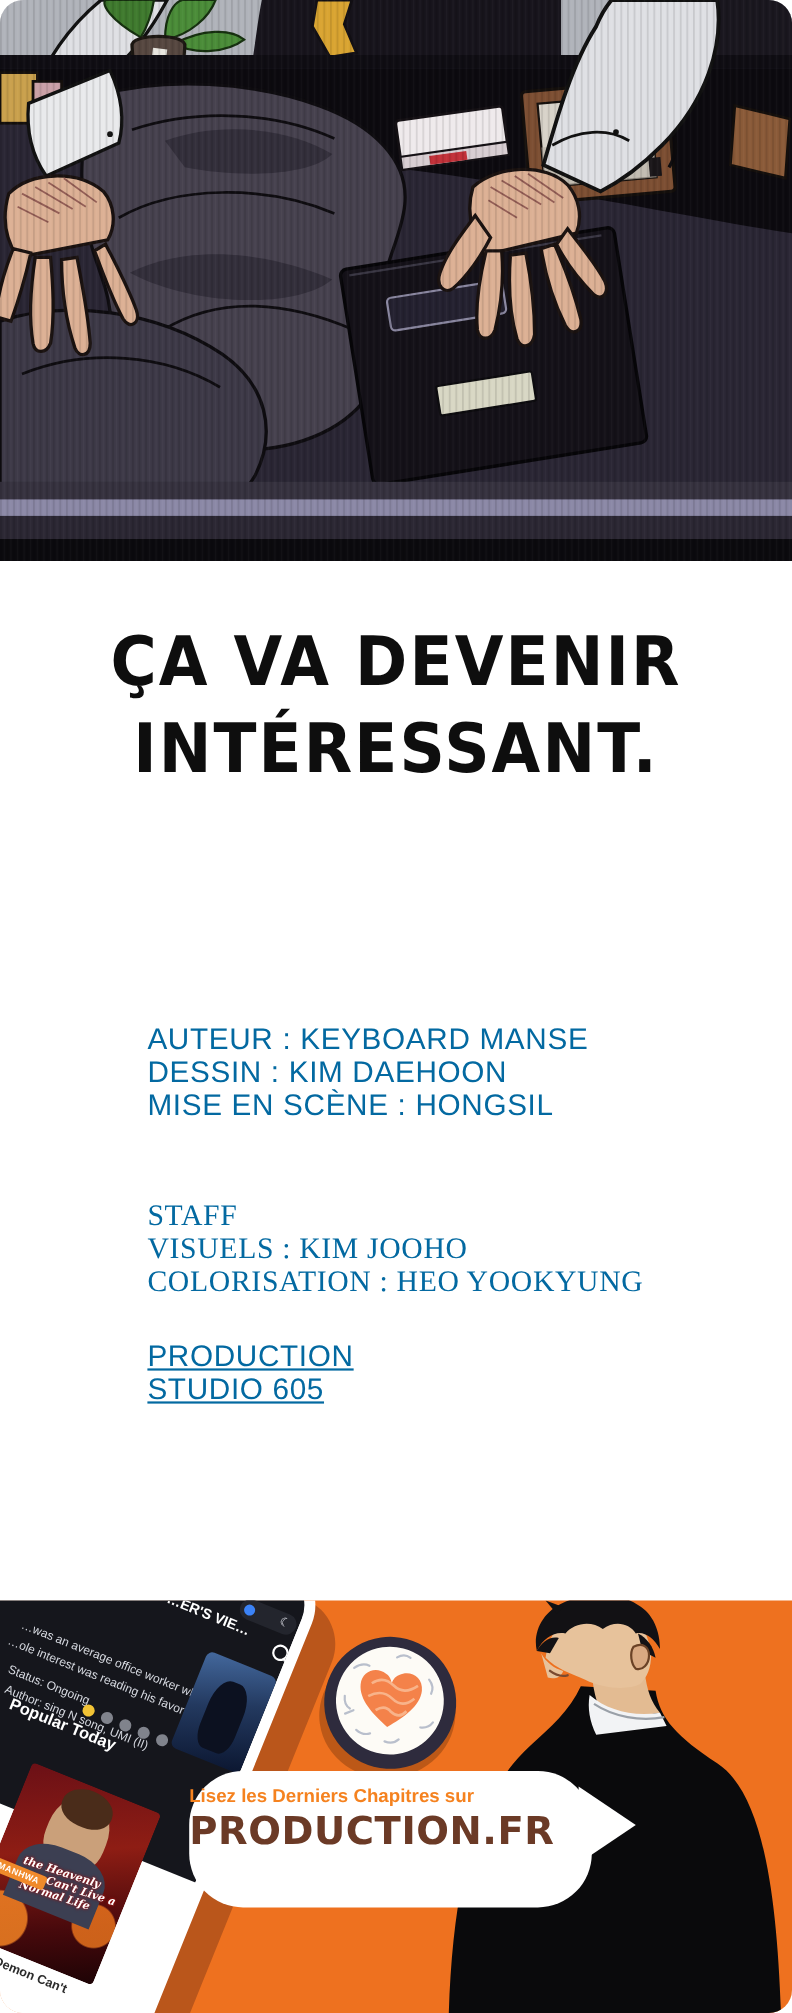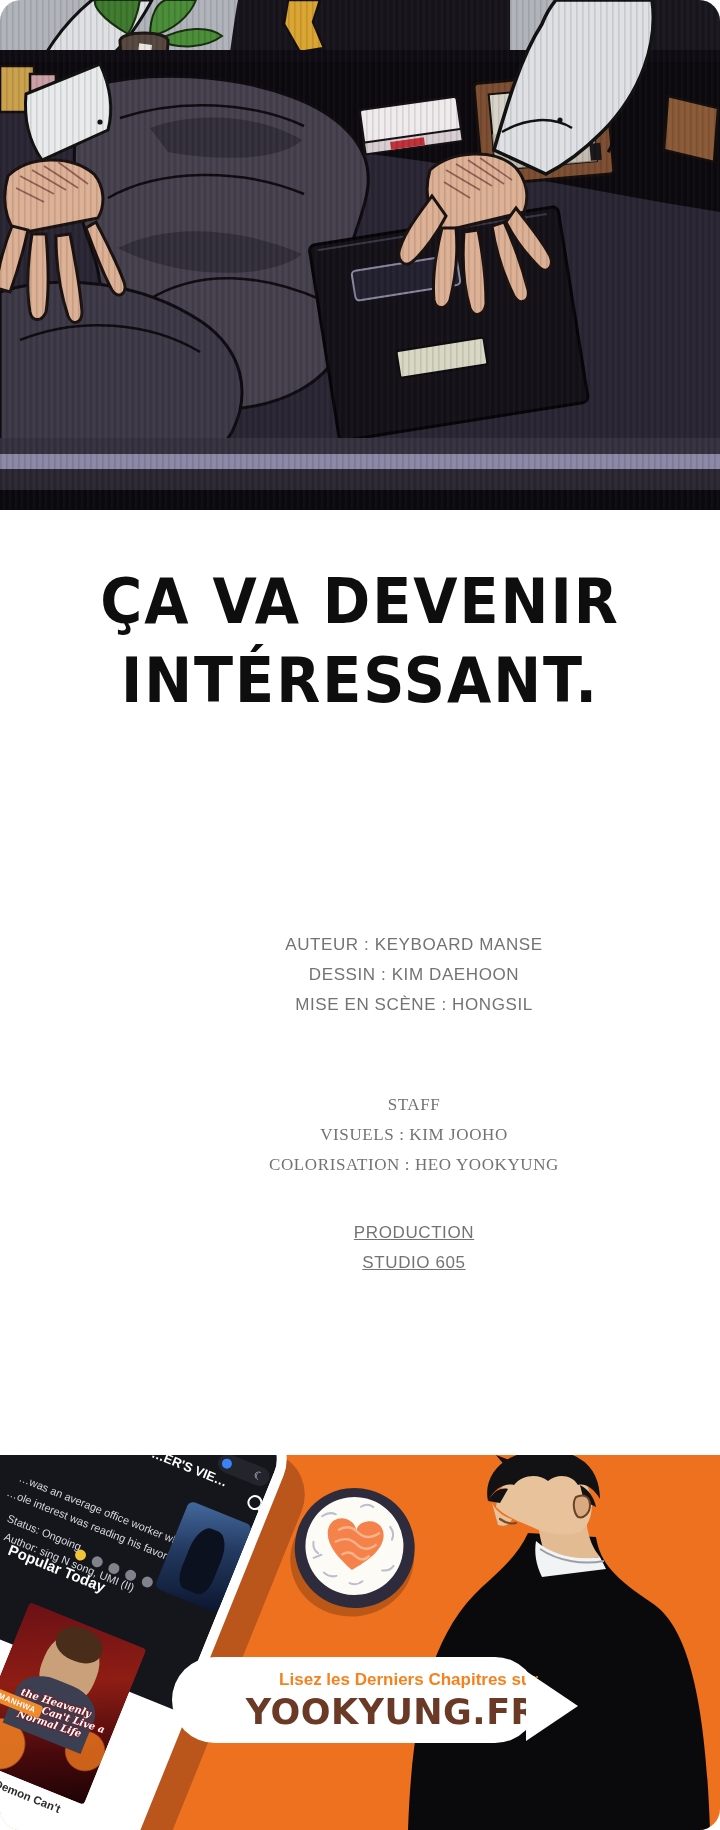--- a/index.html
+++ b/index.html
@@ -10,23 +10,23 @@
   .panel{position:absolute;left:0;top:0;width:720px;height:510px;}
   .panel svg{display:block;}
 
   
   .big-title{position:absolute;left:0;top:566px;width:720px;text-align:center;
              font-family:"DejaVu Sans",sans-serif;font-weight:800;
              font-size:59px;line-height:75px;letter-spacing:2px;color:#0e0e0e;
              transform:scale(.97,1.05);}
 
   
-  .credits{position:absolute;right:26px;width:560px;text-align:center;
-           font-family:"Liberation Sans",sans-serif;color:#737373;
-           font-size:17px;line-height:30px;letter-spacing:.6px;}
+  .credits{position:absolute;right:26px;width:560px;text-align:left;
+           font-family:"Liberation Sans",sans-serif;color:#0369a1;
+           font-size:27px;line-height:30px;letter-spacing:.6px;}
   .credits div{white-space:nowrap;}
   .cred-1{top:930px;}  .cred-2{top:1090px;font-family:Liberation Serif, serif;}  .cred-3{top:1218px;text-decoration:underline;}
   .credits{position:absolute;}
 
   
   .banner{position:absolute;left:0;top:1455px;width:720px;height:375px;
           background:var(--banner-orange,#EE711F);overflow:hidden;}
 
   
   .phone{position:absolute;left:-40px;top:-20px;width:340px;height:900px;
@@ -84,22 +84,22 @@
            white-space:nowrap;margin-left:-28px;}
   .hv-rate{margin-top:4px;margin-left:-28px;font-size:11px;color:#9aa0a6;}
 
   
   .sushi{position:absolute;left:275px;top:15px;}
 
   
   .chara{position:absolute;left:400px;top:-10px;}
 
   
-  .pill{position:absolute;left:172px;top:155px;width:366px;height:86px;background:#fff;
-        border-radius:49px;text-align:right;margin-top:47px;}
+  .pill{position:absolute;left:172px;top:155px;width:366px;height:124px;background:#fff;
+        border-radius:49px;text-align:left;}
   .pill:after{content:"";position:absolute;right:-40px;top:14px;width:0;height:0;
         border-top:35px solid transparent;border-bottom:35px solid transparent;
         border-left:52px solid #fff;}
   .pill-l1{margin-top:13px;font-size:17px;font-weight:bold;color:var(--pill-text-orange,#F5821F);}
   .pill-l2{margin-top:2px;font-family:"DejaVu Sans",sans-serif;font-size:35px;font-weight:800;
            letter-spacing:.5px;color:var(--brand-brown,#6B3A26);}
 </style>
 </head>
 <body>
 
@@ -328,17 +328,17 @@
       <path d="M88,56 C92,48 100,42 108,44 L100,58 Z" fill="#121114"></path>
       <path d="M180,40 C188,44 194,52 196,62 L184,56 Z" fill="#121114"></path>
       <path d="M106,22 L96,10 L112,16 Z" fill="#121114"></path>
       <path d="M150,8 L146,-4 L160,6 Z" fill="#121114"></path>
 
       <path d="M176,52 C184,48 190,52 190,60 C190,68 184,74 178,72 C174,68 172,58 176,52 Z" fill="#d9a982" stroke="#6b4226" stroke-width="2"></path>
     </svg>
 
     <div class="pill">
       <div class="pill-l1">Lisez les Derniers Chapitres sur</div>
-      <div class="pill-l2">YOOKYUNG.FR</div>
+      <div class="pill-l2">PRODUCTION.FR</div>
     </div>
   </div>
 
 </div>
 
 </body></html>

